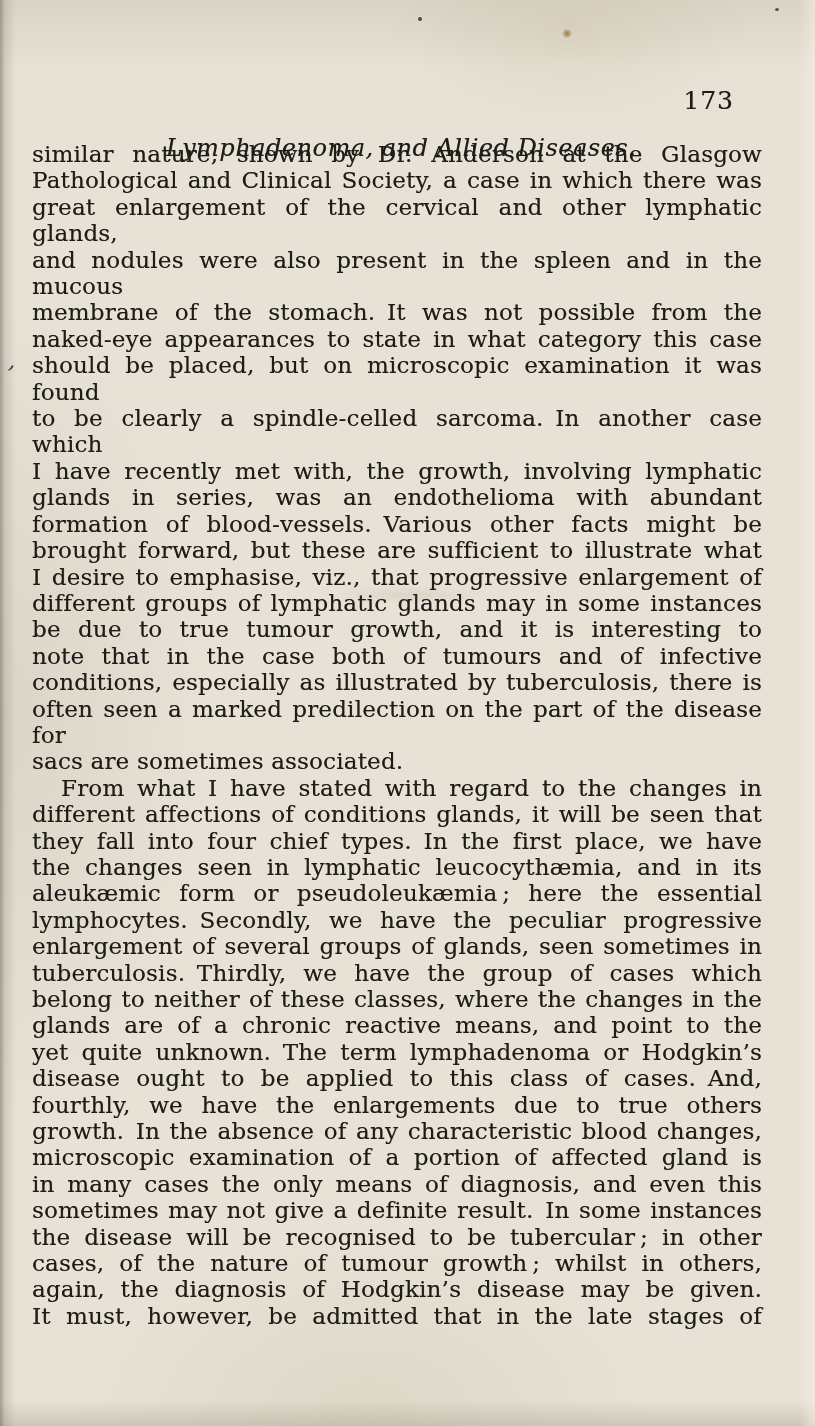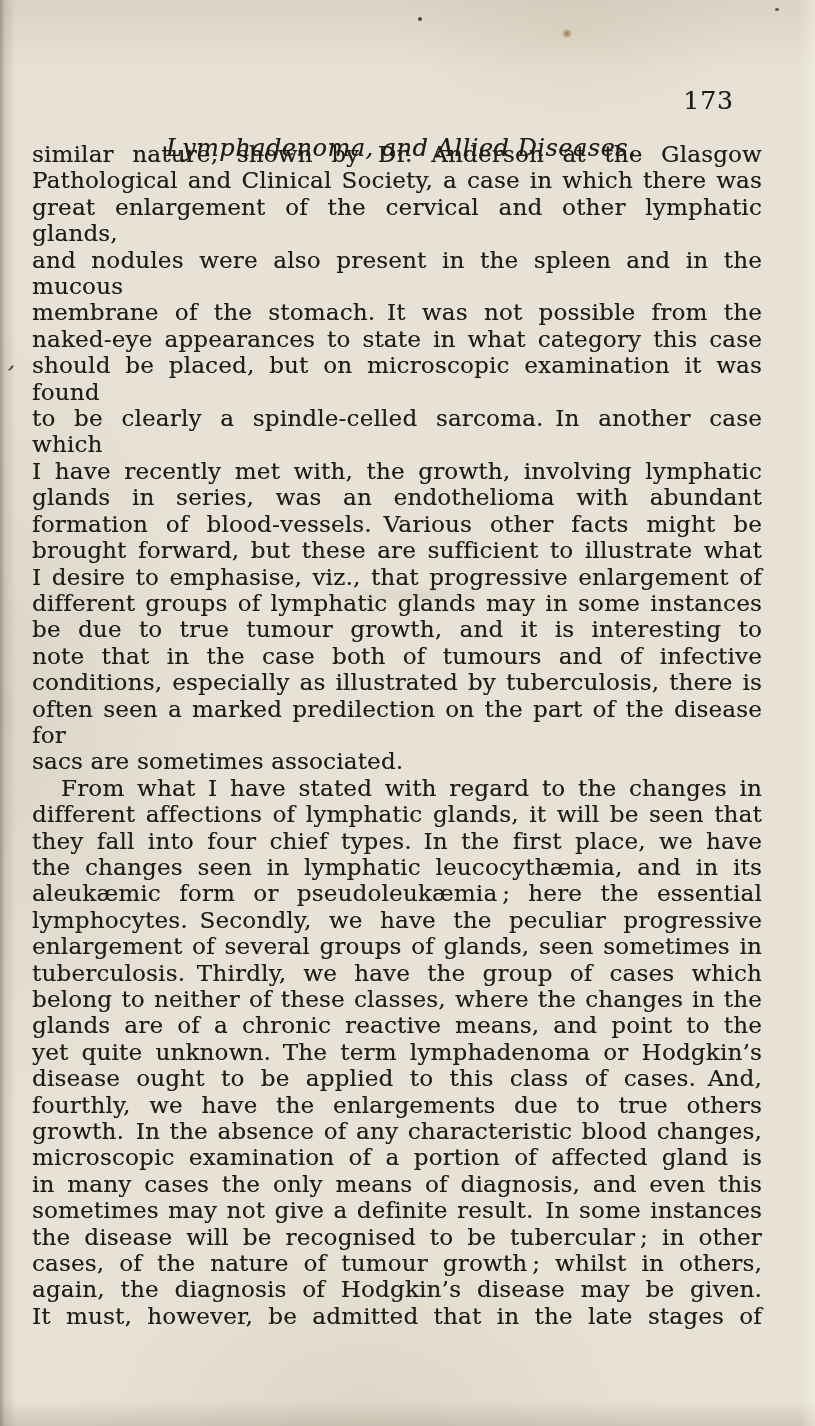--- a/index.html
+++ b/index.html
@@ -104,21 +104,21 @@
     <div class="line">formation of blood-vessels. Various other facts might be</div>
     <div class="line">brought forward, but these are sufficient to illustrate what</div>
     <div class="line">I desire to emphasise, viz., that progressive enlargement of</div>
     <div class="line">different groups of lymphatic glands may in some instances</div>
     <div class="line">be due to true tumour growth, and it is interesting to</div>
     <div class="line">note that in the case both of tumours and of infective</div>
     <div class="line">conditions, especially as illustrated by tuberculosis, there is</div>
     <div class="line">often seen a marked predilection on the part of the disease for</div>
     <div class="line no-just">sacs are sometimes associated.</div>
     <div class="line indent">From what I have stated with regard to the changes in</div>
-    <div class="line">different affections of lymphatic glands, it will be seen that</div>
+    <div class="line">different affections of conditions glands, it will be seen that</div>
     <div class="line">they fall into four chief types. In the first place, we have</div>
     <div class="line">the changes seen in lymphatic leucocythæmia, and in its</div>
     <div class="line">aleukæmic form or pseudoleukæmia ; here the essential</div>
     <div class="line">lymphocytes. Secondly, we have the peculiar progressive</div>
     <div class="line">enlargement of several groups of glands, seen sometimes in</div>
     <div class="line">tuberculosis. Thirdly, we have the group of cases which</div>
     <div class="line">belong to neither of these classes, where the changes in the</div>
     <div class="line">glands are of a chronic reactive means, and point to the</div>
     <div class="line">yet quite unknown. The term lymphadenoma or Hodgkin’s</div>
     <div class="line">disease ought to be applied to this class of cases. And,</div>

